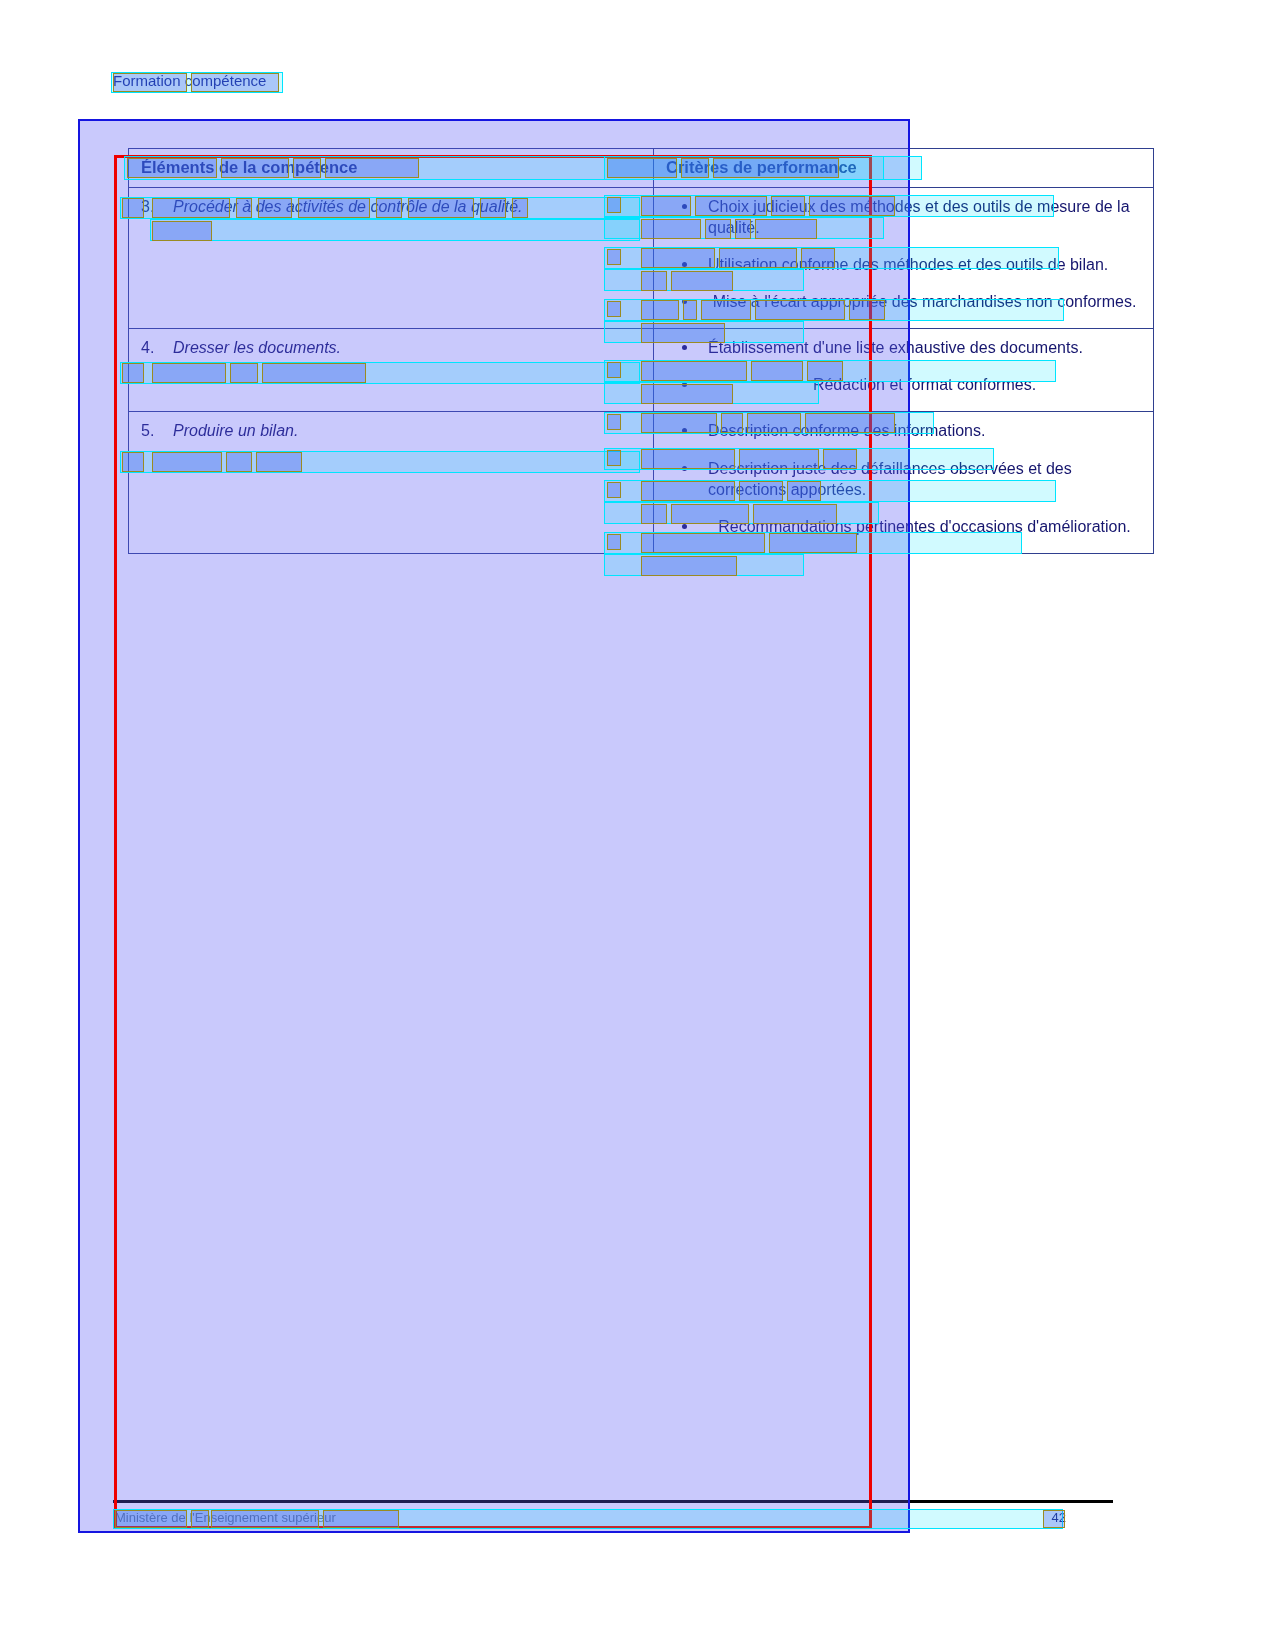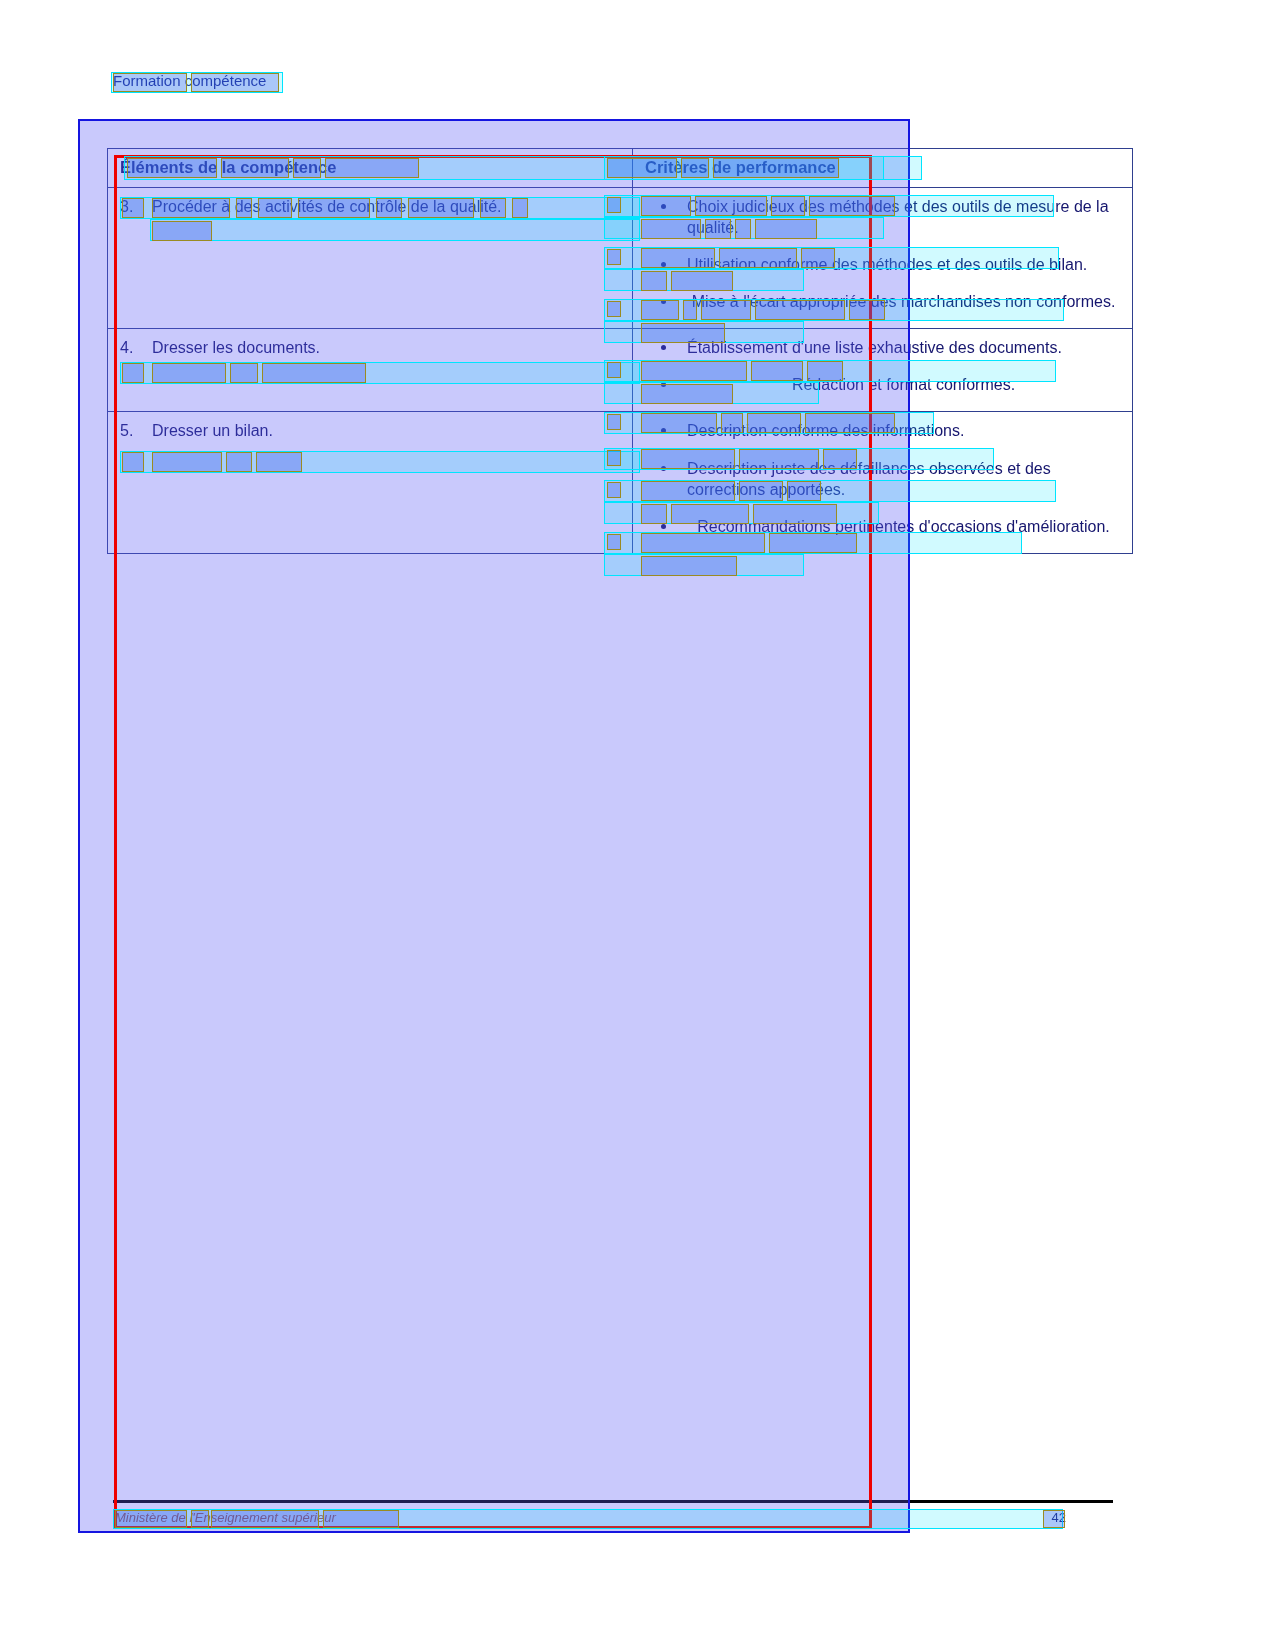--- a/index.html
+++ b/index.html
@@ -19,21 +19,21 @@
     position:absolute;
     left:113px; top:72px;
     font-size:15px;
     color:#1a1a8c;
     white-space:nowrap;
   }
 
   
   .comp-table{
     position:absolute;
-    left:107px; top:148px;
+    left:128px; top:148px;
     width:975px;
     border-collapse:collapse;
     table-layout:fixed;
   }
   .comp-table td, .comp-table th{
     border:1px solid #2f3f8f;
     vertical-align:top;
     padding:8px 12px 14px 12px;
     font-size:16px;
     color:#16166e;
@@ -48,21 +48,21 @@
     font-size:16.5px;
   }
   .col-left{width:500px;}
   .col-right{width:475px;}
 
   .num-item{
     display:flex;
     gap:10px;
   }
   .num-item .num{width:22px;flex:none;}
-  .num-item .txt{flex:1;}
+  .num-item .txt{flex:1;font-style:italic;}
 
   ul.crit{
     margin:0;
     padding:0 0 0 42px;
     list-style:none;
   }
   ul.crit li{
     position:relative;
     margin:0 0 16px 0;
     line-height:1.32;
@@ -81,23 +81,22 @@
   .footer-rule{
     position:absolute;
     left:113px; top:1500px;
     width:1000px; height:3px;
     background:#000000;
   }
   .footer-left{
     position:absolute;
     left:115px; top:1510px;
     font-size:13px;
-    color:#c2410c;
+    color:#737373;
     white-space:nowrap;
-    font-style:italic;
   }
   .footer-page{
     position:absolute;
     left:1042px; top:1510px;
     width:24px;
     text-align:right;
     font-size:13px;
     color:#16166e;
   }
 
@@ -170,21 +169,21 @@
             <li>Établissement d'une liste exhaustive des documents.</li>
             <li>Rédaction et format conformes.</li>
           </ul>
         </td>
       </tr>
 
       <tr>
         <td>
           <div class="num-item">
             <span class="num">5.</span>
-            <span class="txt">Dresser un bilan.</span>
+            <span class="txt">Produire un bilan.</span>
           </div>
         </td>
         <td>
           <ul class="crit">
             <li>Description conforme des informations.</li>
             <li>Description juste des défaillances observées et des corrections apportées.</li>
             <li>Recommandations pertinentes d'occasions d'amélioration.</li>
           </ul>
         </td>
       </tr>

